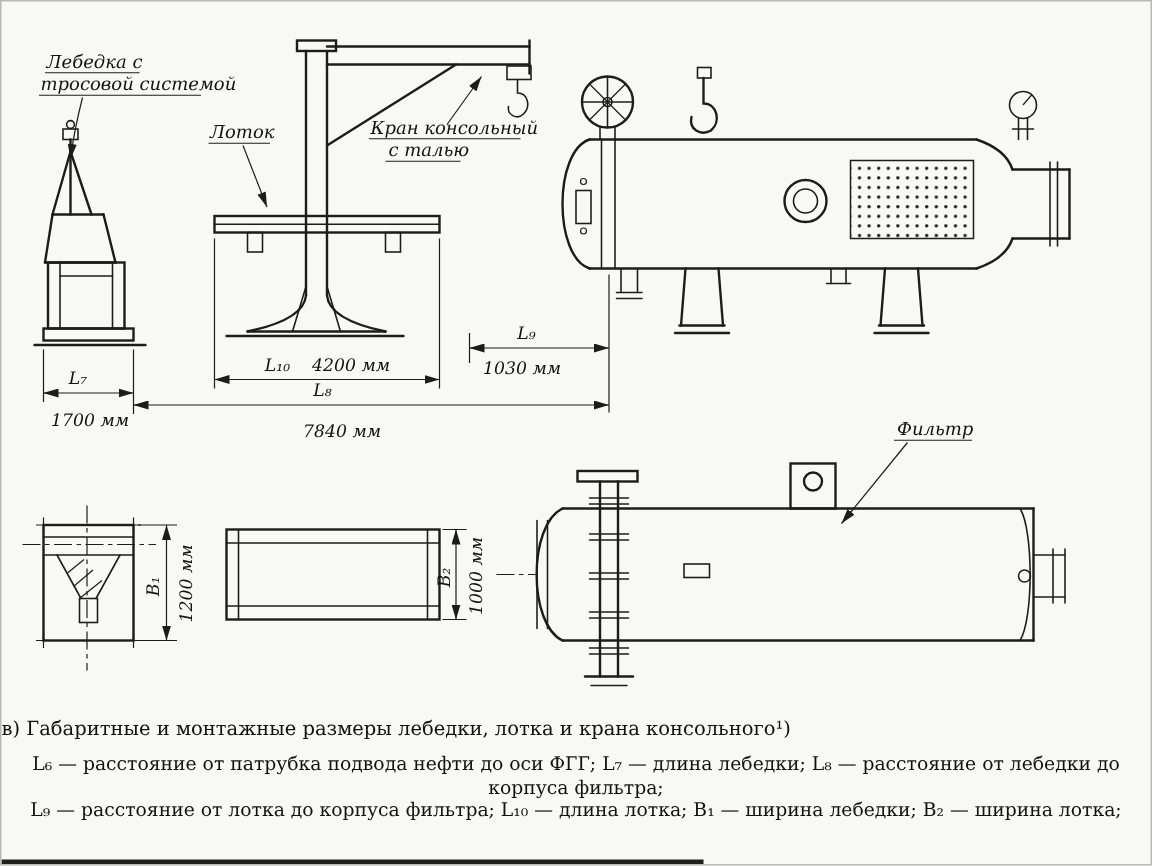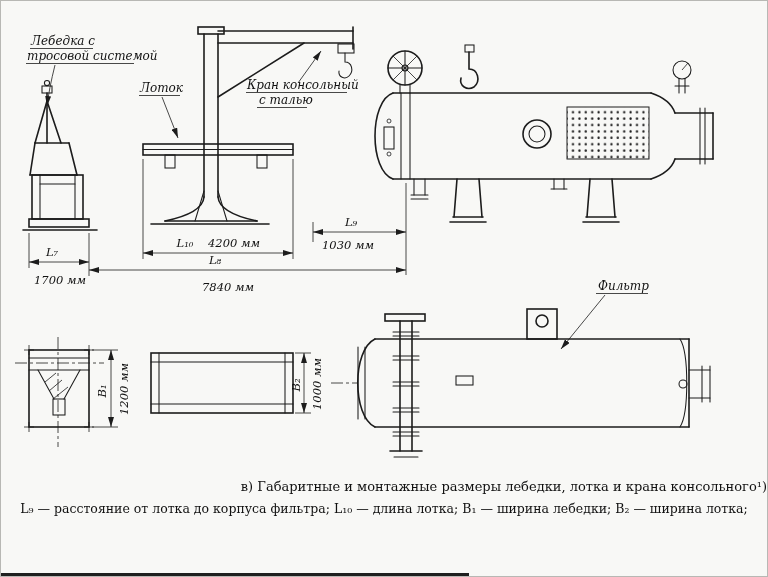--- a/index.html
+++ b/index.html
@@ -19,21 +19,21 @@
   .md { stroke:#1c1c1c; stroke-width:1.05; fill:none; stroke-linecap:round; }
   .tn { stroke:#1c1c1c; stroke-width:0.8; fill:none; }
   .cl { stroke:#1c1c1c; stroke-width:0.8; fill:none; stroke-dasharray:12 3 3 3; }
 
   text { fill:#111; }
   .lbl { font:italic 12px "DejaVu Serif", serif; }
   .dim { font:italic 11.5px "DejaVu Serif", serif; }
 
   .caption {
     position:absolute; top:478px; left:0; width:100%;
-    text-align:right; font-size:13px;
+    text-align:left; font-size:13px;
   }
   .legend {
     position:absolute; top:500px; left:0; width:100%;
     text-align:center; font-size:12.5px; line-height:15.6px;
   }
   .artifact {
     position:absolute; left:0; bottom:0; width:468px; height:3px;
     background:#1f1f1f;
   }
 </style>
@@ -310,17 +310,18 @@
 
     <line class="md" x1="357" y1="346" x2="357" y2="418"></line>
     <line class="md" x1="364" y1="346" x2="364" y2="418"></line>
     <rect class="md" x="455" y="375" width="17" height="9"></rect>
   </g>
 </svg>
 
 <div class="caption">в) Габаритные и монтажные размеры лебедки, лотка и крана консольного¹)</div>
 
 <div class="legend">
+  <div>L₆ — расстояние от патрубка подвода нефти до оси ФГГ; L₇ — длина лебедки; L₈ — расстояние от лебедки до корпуса фильтра;</div>
   <div>L₉ — расстояние от лотка до корпуса фильтра; L₁₀ — длина лотка; B₁ — ширина лебедки; B₂ — ширина лотка;</div>
 
 </div>
 
 <div class="artifact"></div>
 
 </body></html>

